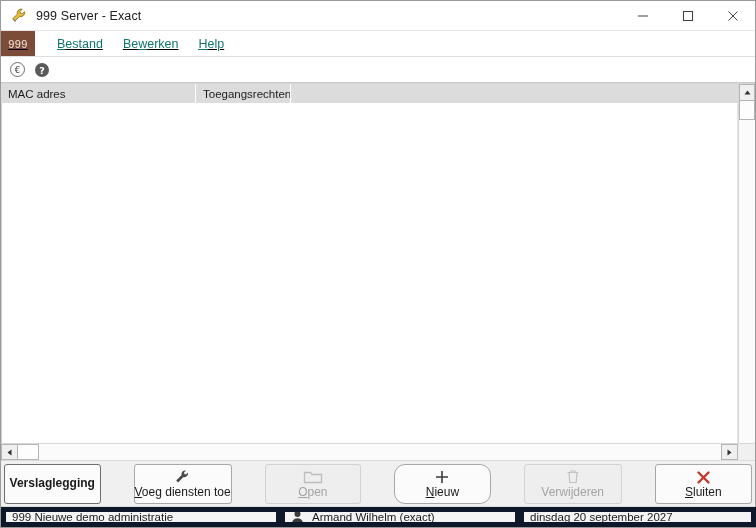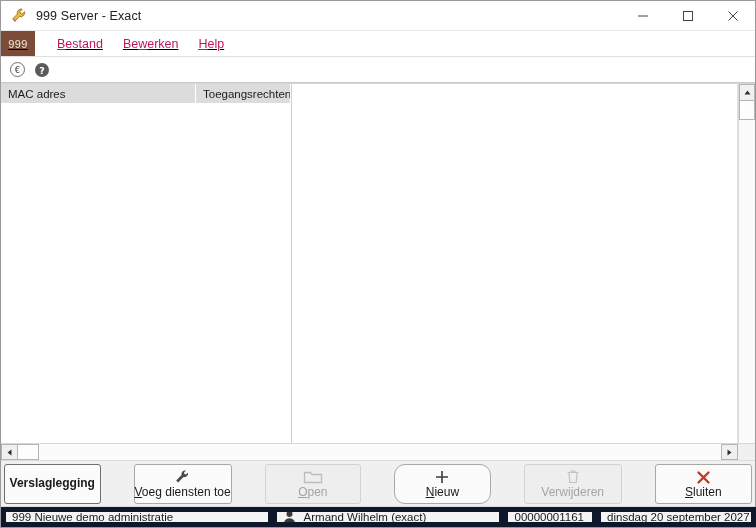--- a/index.html
+++ b/index.html
@@ -53,21 +53,21 @@
   .menu-badge {
     width: 34px;
     background: #7d4c38;
     color: #f3e3dc;
     font-size: 11px;
     display: flex; align-items: center; justify-content: center;
     letter-spacing: 0.3px;
   }
   .menu-items { display: flex; align-items: center; padding-left: 12px; }
   .menu-item {
-    font-size: 12.5px; color: #be185d;
+    font-size: 12.5px; color: #0f766e;
     padding: 0 10px; line-height: 26px;
     white-space: nowrap;
   }
   .menu-item u { text-decoration: underline; }
 
   
   .toolbar {
     height: 26px; flex: 0 0 26px;
     background: #ffffff;
     display: flex; align-items: center;
@@ -86,21 +86,21 @@
     display: flex; flex-direction: column;
     background: #ffffff;
     border-top: 1px solid #d6d6d6;
     min-height: 0;
     position: relative;
   }
   .grid-body-row {
     flex: 1 1 auto; display: flex; min-height: 0;
   }
   .grid-main {
-    flex: 1 1 auto; display: flex; flex-direction: row; min-width: 0;
+    flex: 1 1 auto; display: flex; flex-direction: column; min-width: 0;
   }
 
   .grid-header {
     height: 19px; flex: 0 0 19px;
     display: flex;
     background: #d6d6d6;
     border-bottom: 1px solid #bdbdbd;
   }
   .gh-cell {
     background: #dcdcdc;
@@ -377,17 +377,16 @@
     <div class="sb-cell sb-admin">999 Nieuwe demo administratie</div>
     <div class="sb-cell sb-user">
       <span class="sb-usericon">
         <svg width="13" height="14" viewBox="0 0 13 14">
           <circle cx="6.5" cy="4" r="3" fill="#3a3a3a"></circle>
           <path d="M1 13.5c0-3.2 2.4-5.3 5.5-5.3s5.5 2.1 5.5 5.3z" fill="#3a3a3a"></path>
         </svg>
       </span>
       <span>Armand Wilhelm (exact)</span>
     </div>
-    <div class="sb-cell sb-num">00000001161</div>
     <div class="sb-cell sb-date">dinsdag 20 september 2027</div>
   </div>
 
 </div>
 
 </body></html>

